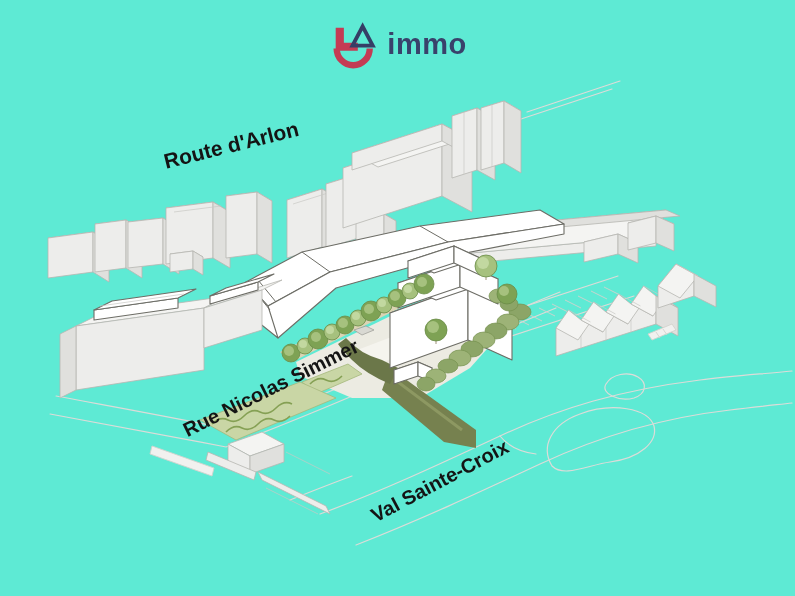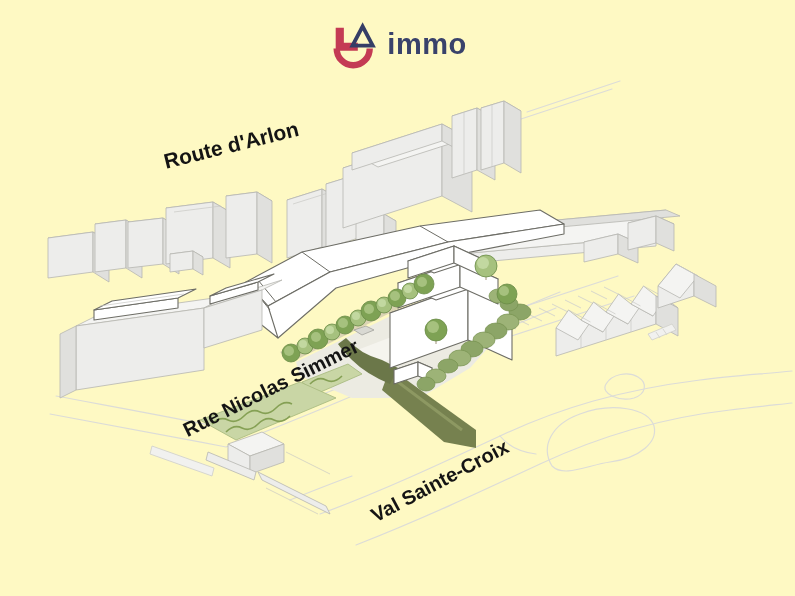--- a/index.html
+++ b/index.html
@@ -1,16 +1,16 @@
 <!DOCTYPE html>
 <html><head>
 <meta charset="utf-8">
 <style>
   html,body{margin:0;padding:0;background:#ffffff;}
-  .page{position:relative;width:795px;height:596px;background:#fef9c3;overflow:hidden;
+  .page{position:relative;width:795px;height:596px;background:#5eead4;overflow:hidden;
         font-family:"Liberation Sans",sans-serif;}
   .logo{position:absolute;top:22px;left:0;width:795px;display:flex;justify-content:center;
         align-items:center;gap:9px;}
   .logo-mark{display:block;}
   .wordmark{font-weight:700;font-size:29px;letter-spacing:0.5px;color:#39426b;
             position:relative;top:-3px;}
   .plan{position:absolute;left:0;top:0;}
   
   .ef{fill:#ededeb;stroke:#b6b6b1;stroke-width:0.8;stroke-linejoin:round;}
   .es{fill:#e0e0dd;stroke:#b6b6b1;stroke-width:0.8;stroke-linejoin:round;}

